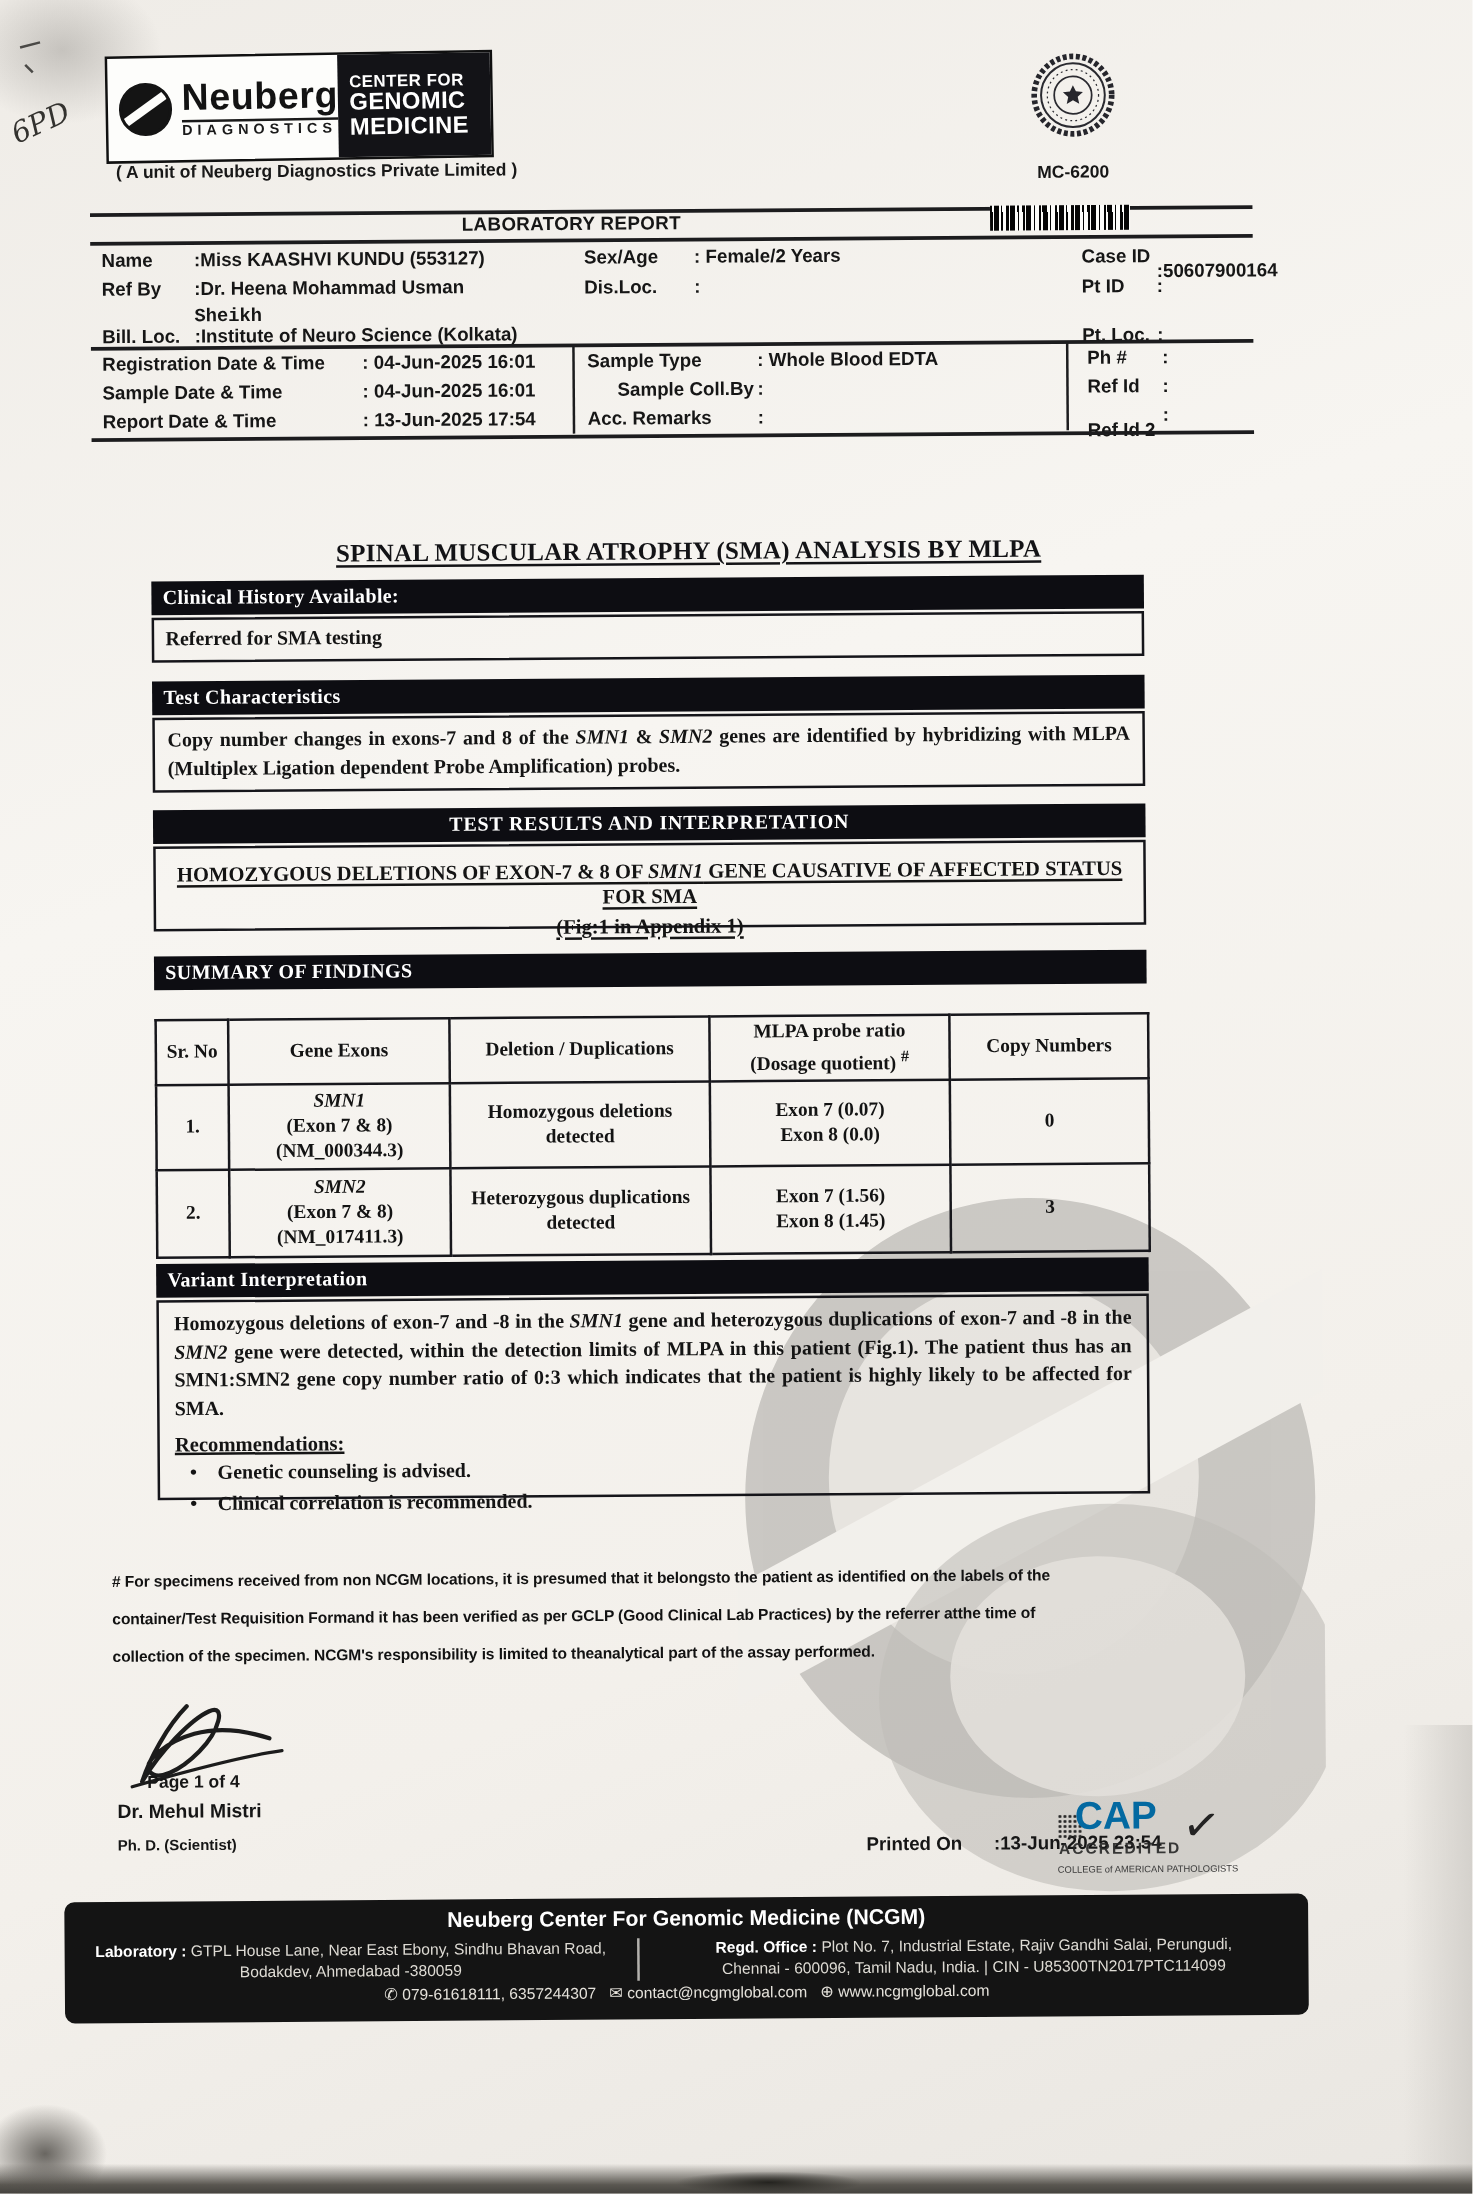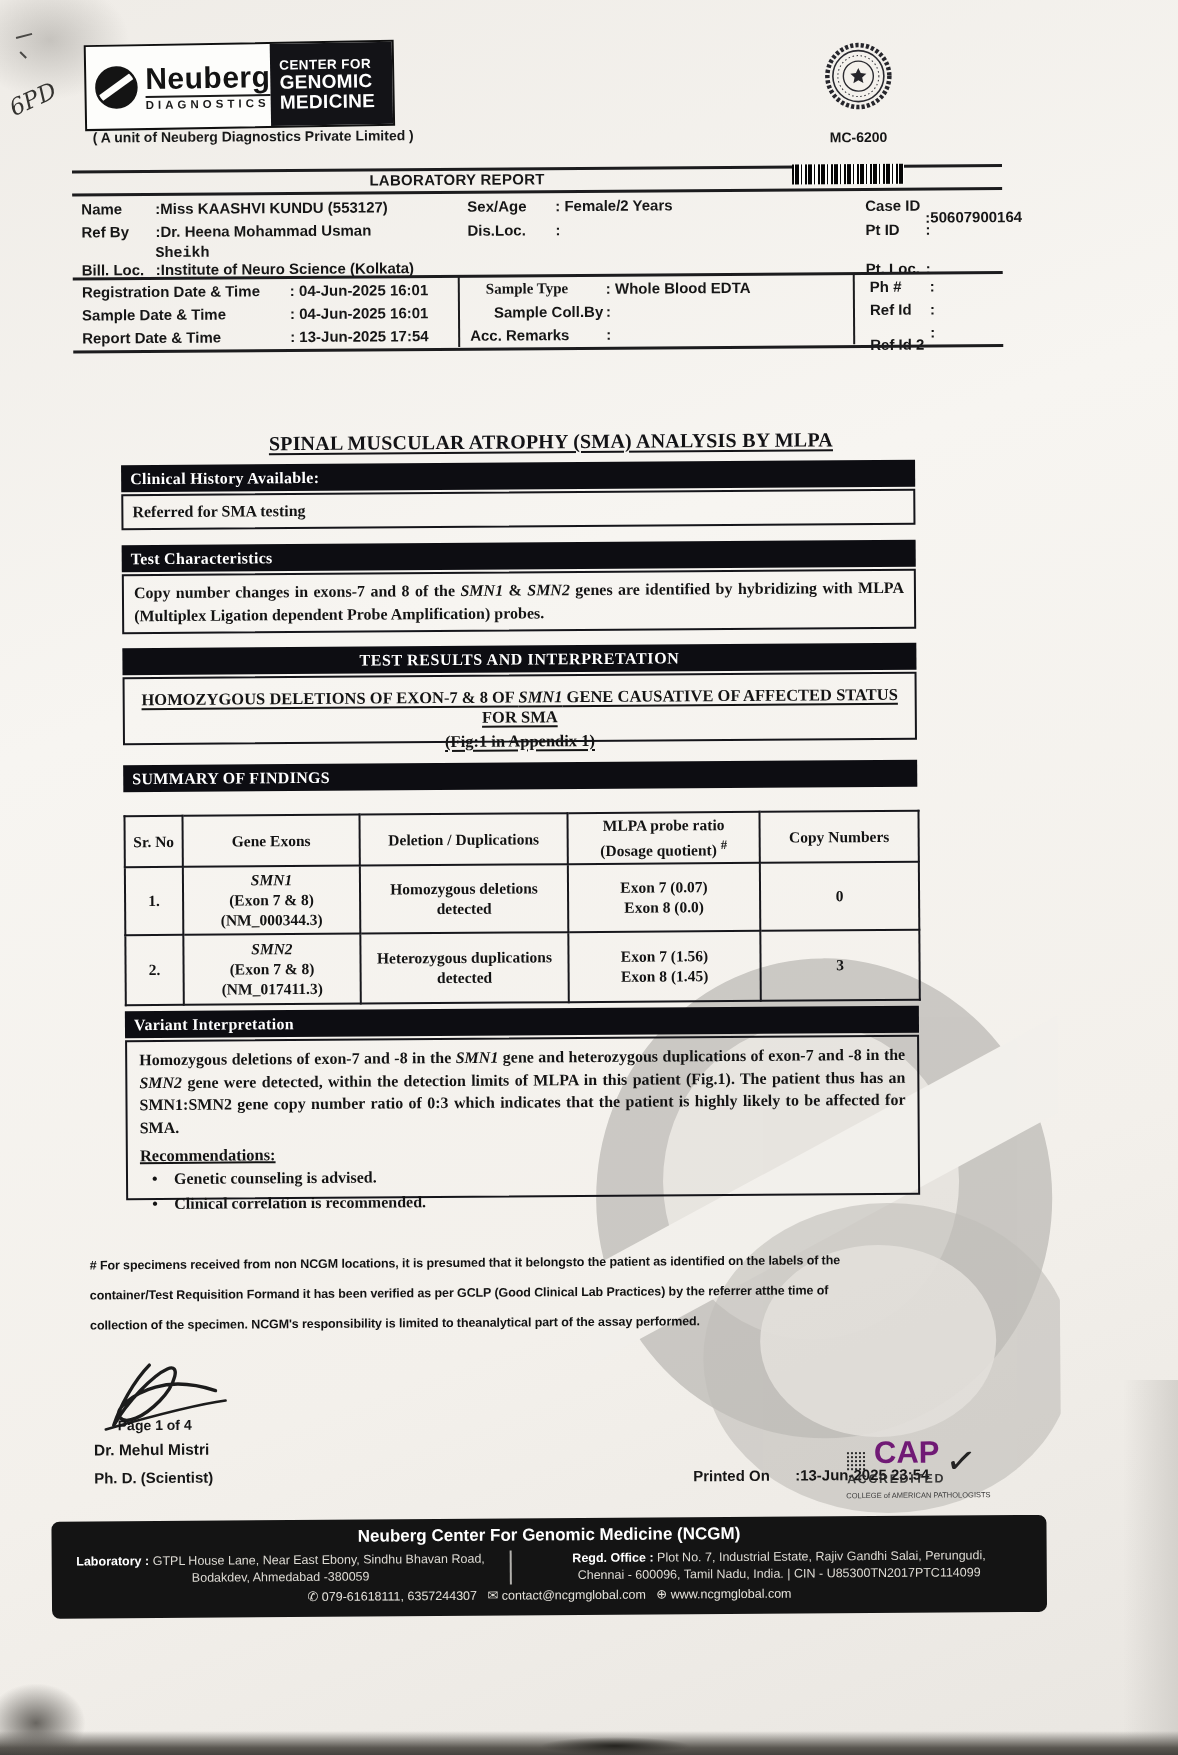--- a/index.html
+++ b/index.html
@@ -54,21 +54,21 @@
   
   .watermark{position:absolute;left:585px;top:905px;width:470px;height:620px;z-index:0;}
   .z1{z-index:1;} .z2{position:absolute;z-index:2;}
   .handwriting{position:absolute;left:12px;top:82px;transform:rotate(-24deg);
                font:italic 23px "DejaVu Serif",serif;color:#33322f;z-index:2;}
   .barcode{position:absolute;left:795px;top:166px;width:112px;height:20px;
            background:repeating-linear-gradient(90deg,#050505 0 2px,#fdfdfb 2px 3px,#050505 3px 7px,#fdfdfb 7px 9px,#050505 9px 10px,#fdfdfb 10px 13px);}
   .cap{position:absolute;left:840px;top:1441px;width:150px;height:72px;z-index:2;}
   .cap .dots{position:absolute;left:0;top:12px;width:20px;height:20px;
              background-image:radial-gradient(#2a2a2a 1px,transparent 1.35px);background-size:4px 4px;}
-  .cap .acro{position:absolute;left:28px;top:-4px;font:bold 31px "Liberation Sans",sans-serif;color:#701a75;}
+  .cap .acro{position:absolute;left:14px;top:-4px;font:bold 31px "Liberation Sans",sans-serif;color:#0369a1;}
   .cap .accr{position:absolute;left:1px;top:33px;font:bold 12.5px "Liberation Sans",sans-serif;letter-spacing:1.6px;color:#272727;opacity:.9;}
   .cap .college{position:absolute;left:0;top:52px;font:7.5px "Liberation Sans",sans-serif;color:#3a3a3a;width:160px;}
   .cap .check{position:absolute;left:100px;top:2px;font:bold 36px "DejaVu Sans",sans-serif;color:#232323;transform:rotate(8deg);}
   .bullet-li{position:relative;padding-left:34px;font:600 16px/25px "Liberation Serif",serif;}
   .bullet-li .dot{position:absolute;left:12px;}
   .reco-h{font:bold 16.5px "Liberation Serif",serif;text-decoration:underline;text-decoration-thickness:1.8px;margin-top:7px;}
   .bottom-band{position:absolute;left:0;bottom:0;width:100%;height:24px;
                background:linear-gradient(to bottom,rgba(90,87,82,0),#5a5751 70%,#44423e);z-index:4;}
   .bottom-blob{position:absolute;left:540px;bottom:0;width:150px;height:18px;
                background:radial-gradient(ellipse,#24231f 0%,transparent 70%);z-index:5;}
@@ -155,21 +155,21 @@
   <div class="f z1" style="left:158px;top:258px;">:Institute of Neuro Science (Kolkata)</div>
   <div class="f z1" style="left:868px;top:262px;">Pt. Loc.</div>
   <div class="f z1" style="left:928px;top:262px;">:</div>
 
   <div class="rule z1" style="top:274px;height:2.5px;"></div>
   <div class="vline z1" style="left:460px;top:276px;height:70px;"></div>
   <div class="vline z1" style="left:855px;top:276px;height:70px;"></div>
 
   <div class="f z1" style="left:84px;top:280px;">Registration Date &amp; Time</div>
   <div class="f z1" style="left:292px;top:280px;">: 04-Jun-2025 16:01</div>
-  <div class="f z1" style="left:488px;top:280px;font-family:Liberation Serif, serif;">Sample Type</div>
+  <div class="f z1" style="left:472px;top:280px;">Sample Type</div>
   <div class="f z1" style="left:608px;top:280px;">: Whole Blood EDTA</div>
   <div class="f z1" style="left:872px;top:280px;">Ph #</div>
   <div class="f z1" style="left:932px;top:280px;">:</div>
 
   <div class="f z1" style="left:84px;top:303px;">Sample Date &amp; Time</div>
   <div class="f z1" style="left:292px;top:303px;">: 04-Jun-2025 16:01</div>
   <div class="f z1" style="left:496px;top:303px;">Sample Coll.By</div>
   <div class="f z1" style="left:608px;top:303px;">:</div>
   <div class="f z1" style="left:872px;top:303px;">Ref Id</div>
   <div class="f z1" style="left:932px;top:303px;">:</div>
@@ -277,21 +277,21 @@
     <div>container/Test Requisition Formand it has been verified as per GCLP (Good Clinical Lab Practices) by the referrer atthe time of</div>
     <div>collection of the specimen. NCGM's responsibility is limited to theanalytical part of the assay performed.</div>
   </div>
 
   <svg class="z2" style="position:absolute;left:92px;top:1356px;" width="160" height="80" viewBox="0 0 160 80">
     <path d="M52,6 C36,22 22,48 16,66 M16,66 C30,42 56,16 70,10 C84,4 78,26 62,42 C46,58 28,66 22,58 C16,50 36,34 58,28 C80,22 100,26 118,32" fill="none" stroke="#1c1c1c" stroke-width="3.4" stroke-linecap="round"></path>
     <path d="M8,70 C44,60 96,46 128,42" fill="none" stroke="#1c1c1c" stroke-width="2.6" stroke-linecap="round"></path>
   </svg>
   <div class="f z2" style="left:112px;top:1414px;font-size:14px;">Page 1 of 4</div>
   <div class="f z2" style="left:88px;top:1438px;font-size:15.5px;">Dr. Mehul Mistri</div>
-  <div class="f z2" style="left:88px;top:1466px;font-size:15px;">Ph. D. (Scientist)</div>
+  <div class="f z2" style="left:88px;top:1466px;font-size:12px;">Ph. D. (Scientist)</div>
 
   <div class="f z2" style="left:687px;top:1468px;text-align:center;">Printed On</div>
   <div class="f z2" style="left:789px;top:1468px;">:13-Jun-2025 23:54</div>
 
   <div class="cap">
     <div class="dots"></div>
     <div class="acro">CAP</div>
     <div class="accr">ACCREDITED</div>
     <div class="college">COLLEGE of AMERICAN PATHOLOGISTS</div>
     <div class="check">✓</div>

